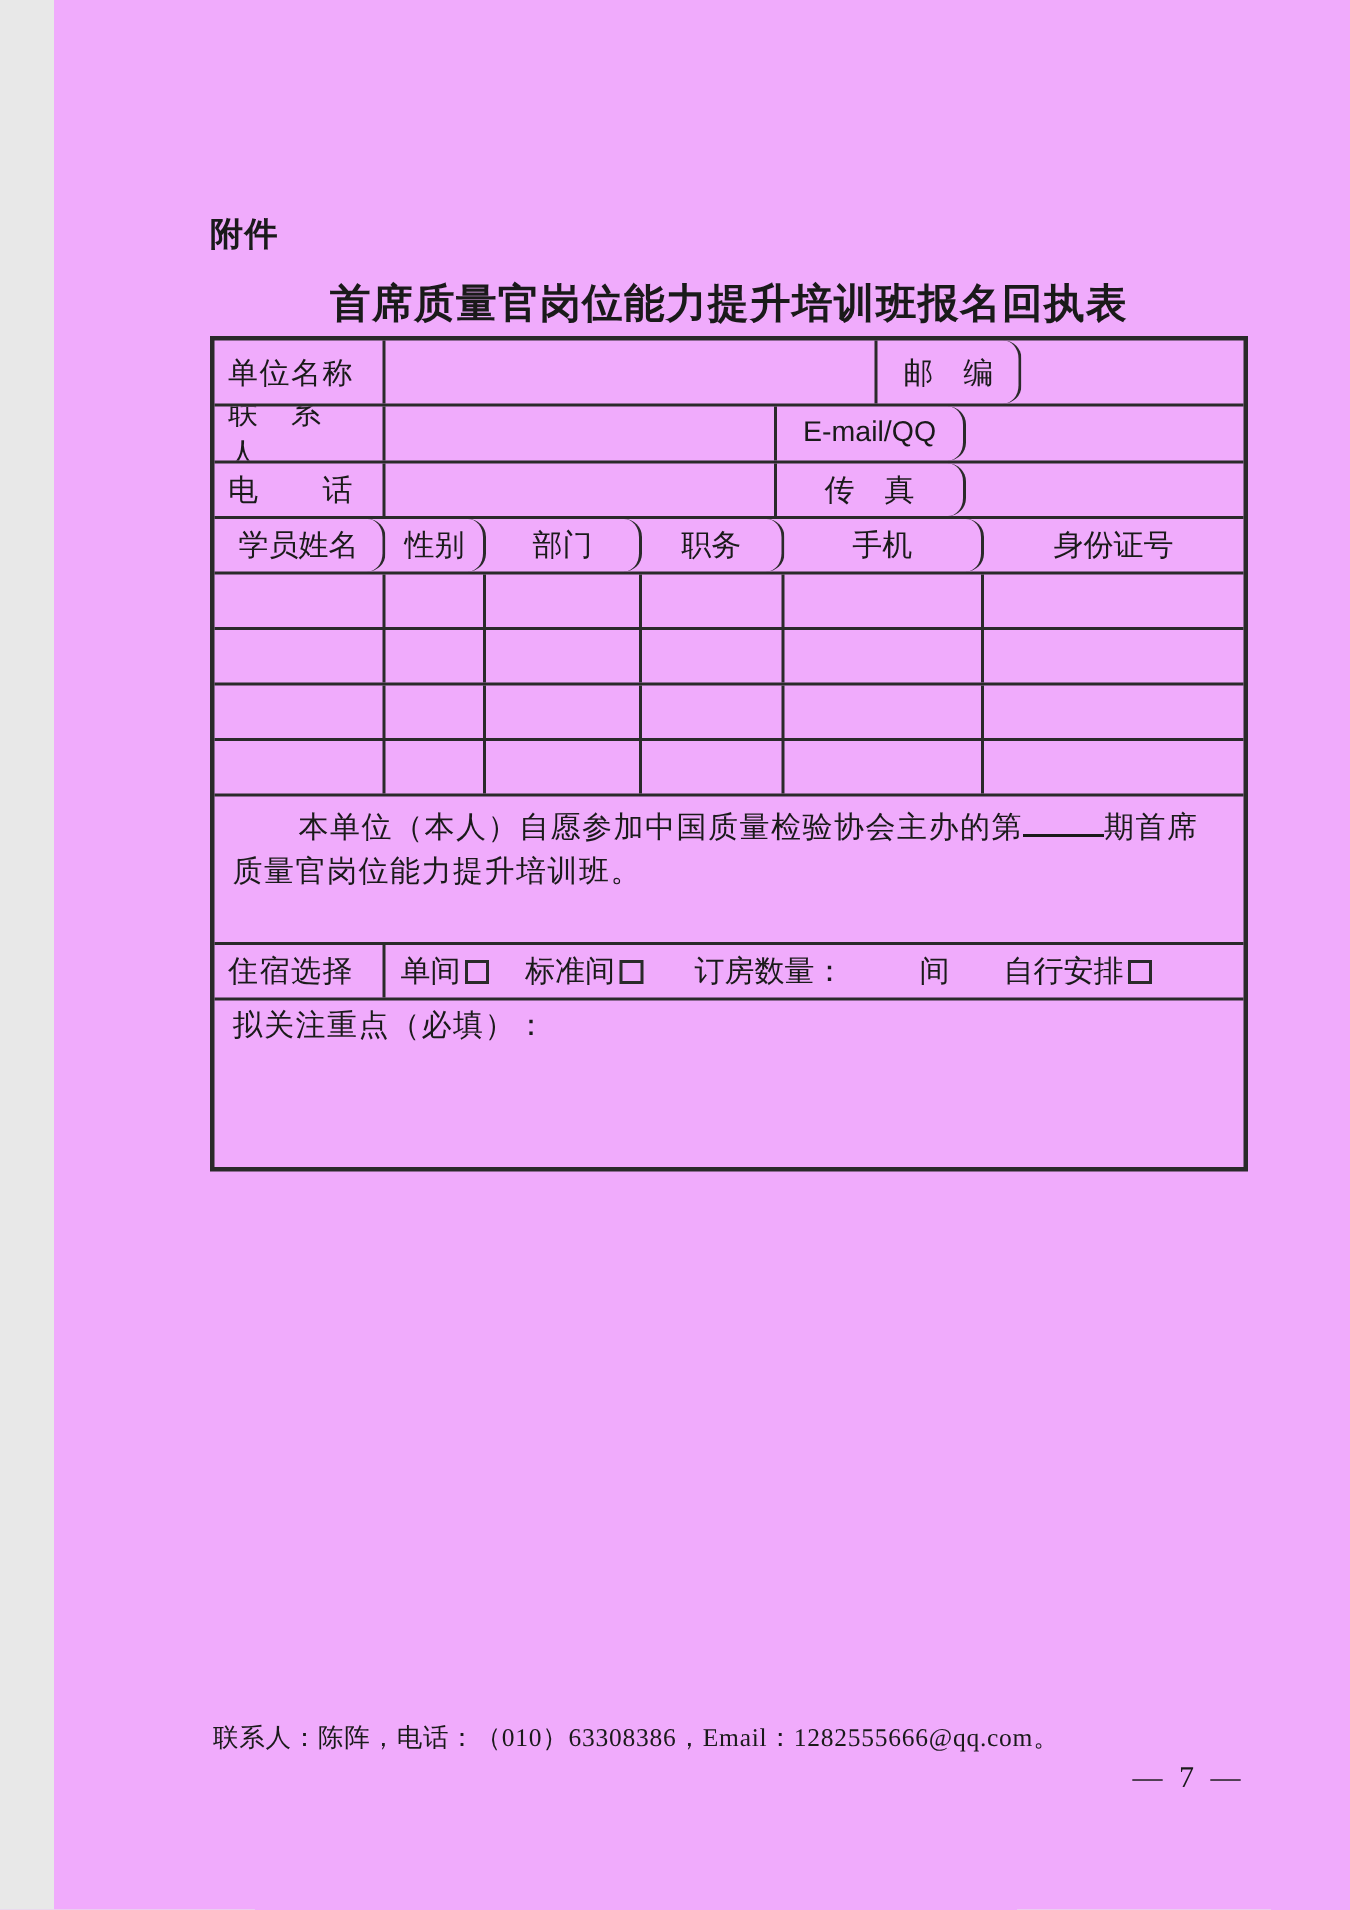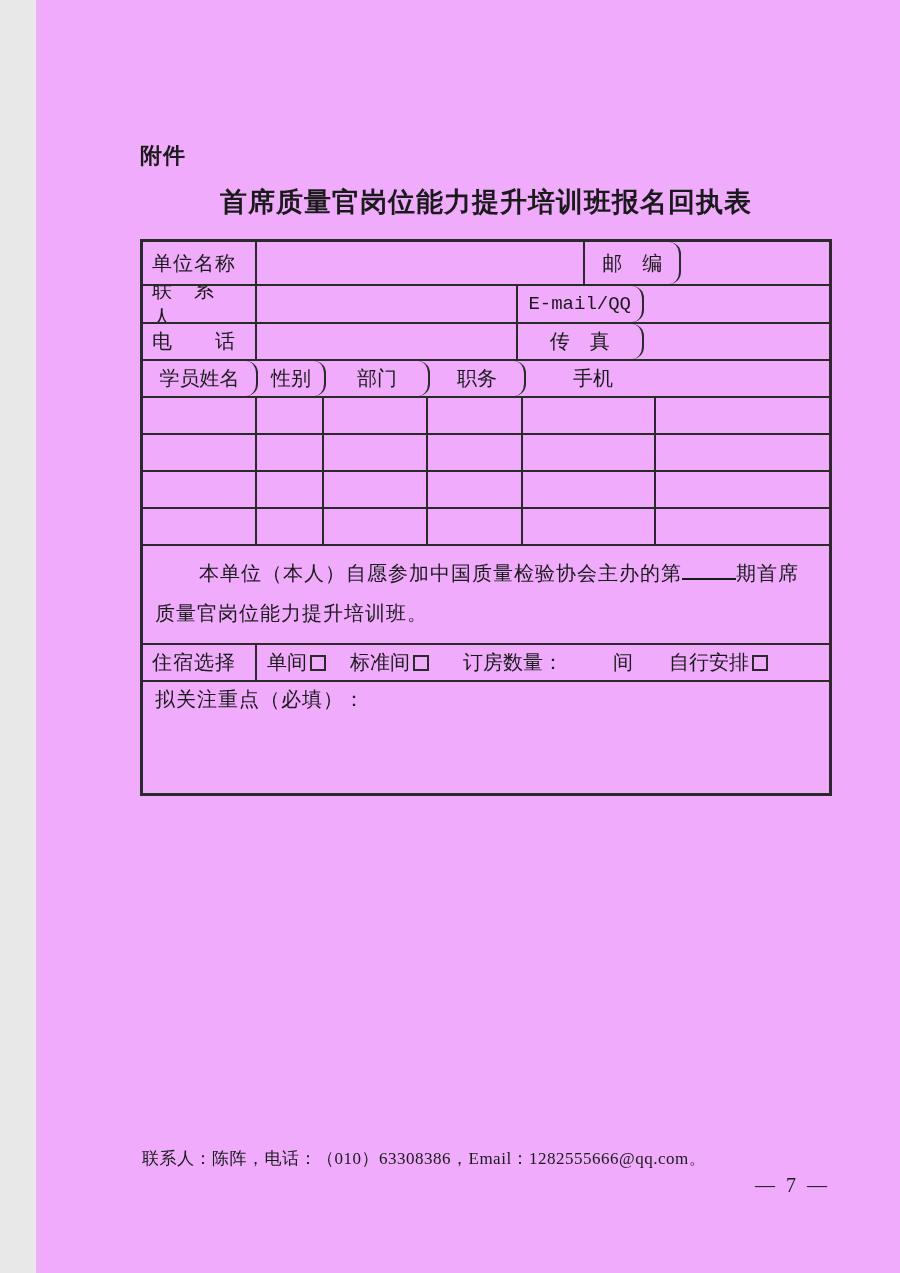--- a/index.html
+++ b/index.html
@@ -17,21 +17,21 @@
     position:absolute; left:104px; top:141px;
     font-size:22px; font-weight:600; letter-spacing:1px;
     font-family:"Liberation Sans","DejaVu Sans",sans-serif;
   }
   .title {
     position:absolute; left:0; top:184px; width:100%;
     text-align:center; font-size:27px; font-weight:700; letter-spacing:1px;
     font-family:"Liberation Sans","DejaVu Sans",sans-serif;
   }
   .tbl {
-    position:absolute; left:104px; top:239px; width:692px;
+    position:absolute; left:104px; top:224px; width:692px;
     border:3px solid #2a2a2a;
     font-size:20px;
   }
   .row { display:flex; border-bottom:2px solid #2a2a2a; }
   .row:last-child { border-bottom:none; }
   .cell { border-right:2px solid #2a2a2a; display:flex; align-items:center; overflow:hidden; }
   .cell:last-child { border-right:none; }
   .lbl { padding-left:9px; letter-spacing:1px; }
   .lbl-c { justify-content:center;border-radius:12px; }
   .h44{height:44px}.h37{height:37px}.h38{height:38px}
@@ -41,23 +41,23 @@
   .w149{width:149px;flex:0 1 149px}
   .w577{width:577px;flex:1 1 577px}
   .w263{width:263px;flex:1 1 263px}
   .w127{width:127px;flex:0 1 127px}
   .w187{width:187px;flex:0 1 187px}
   .w68{width:68px;flex:0 1 68px}
   .w104{width:104px;flex:0 1 104px}
   .w96{width:96px;flex:0 1 96px}
   .w134{width:134px;flex:0 1 134px}
   .w175{width:175px;flex:0 1 175px}
-  .email-font { font-family:Liberation Mono, monospace; font-size:19px; }
+  .email-font { font-family:Liberation Sans, sans-serif; font-size:19px; }
   .para-cell { display:block; height:97px; padding:7px 12px 0 12px; }
-  .para-cell p { text-indent:44px; line-height:40px; letter-spacing:1px; }
+  .para-cell p { text-indent:44px; line-height:29px; letter-spacing:1px; }
   .blank {
     display:inline-block; width:54px; height:4px;
     border-bottom:2px solid #1a1a1a; vertical-align:baseline;
   }
   .acc-cell { display:flex; align-items:center; }
   .cbx {
     display:inline-block; width:16px; height:16px;
     border:2px solid #2a2a2a; margin-left:3px; vertical-align:-2px;
   }
   .opt { white-space:nowrap; }
@@ -100,20 +100,21 @@
       <div class="cell lbl-c w127">传　真</div>
       <div class="cell w187"></div>
     </div>
 
     <div class="row h37">
       <div class="cell lbl-c w115">学员姓名</div>
       <div class="cell lbl-c w68">性别</div>
       <div class="cell lbl-c w104">部门</div>
       <div class="cell lbl-c w96">职务</div>
       <div class="cell lbl-c w134">手机</div>
+      <div class="cell lbl-c w175">身份证号</div>
     </div>
 
     <div class="row h37">
       <div class="cell w115"></div>
       <div class="cell w68"></div>
       <div class="cell w104"></div>
       <div class="cell w96"></div>
       <div class="cell w134"></div>
       <div class="cell w175"></div>
     </div>

